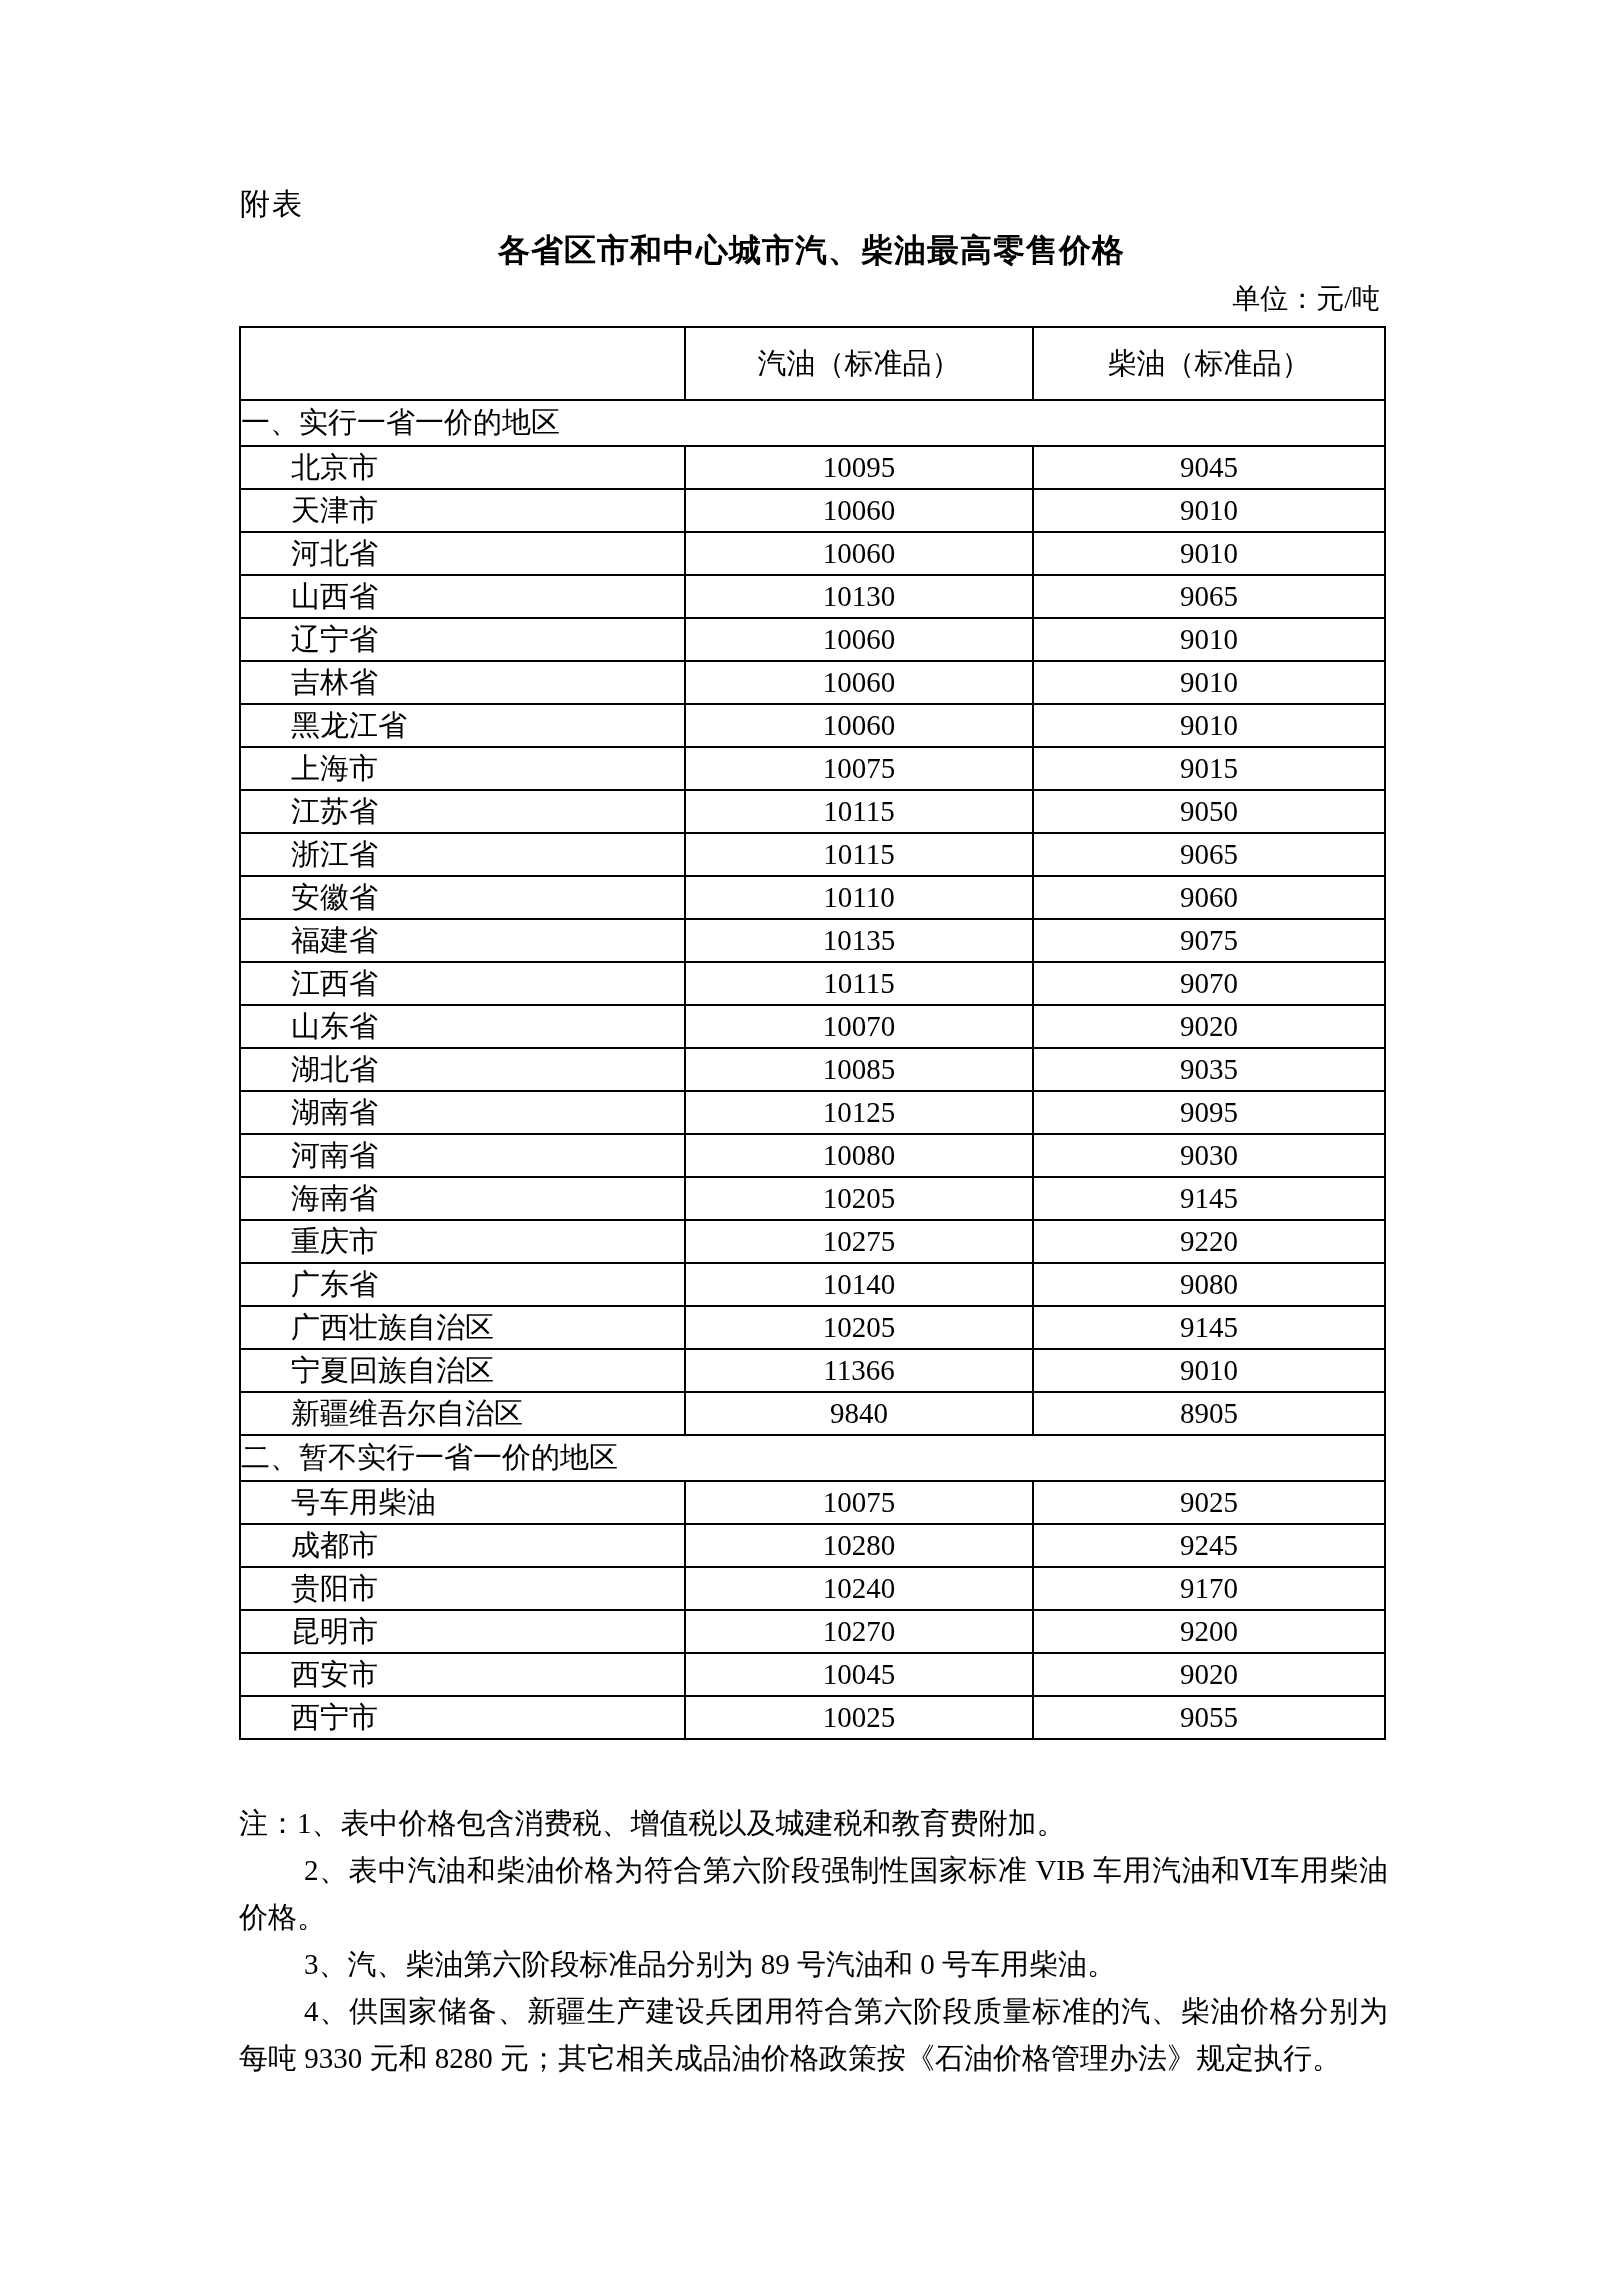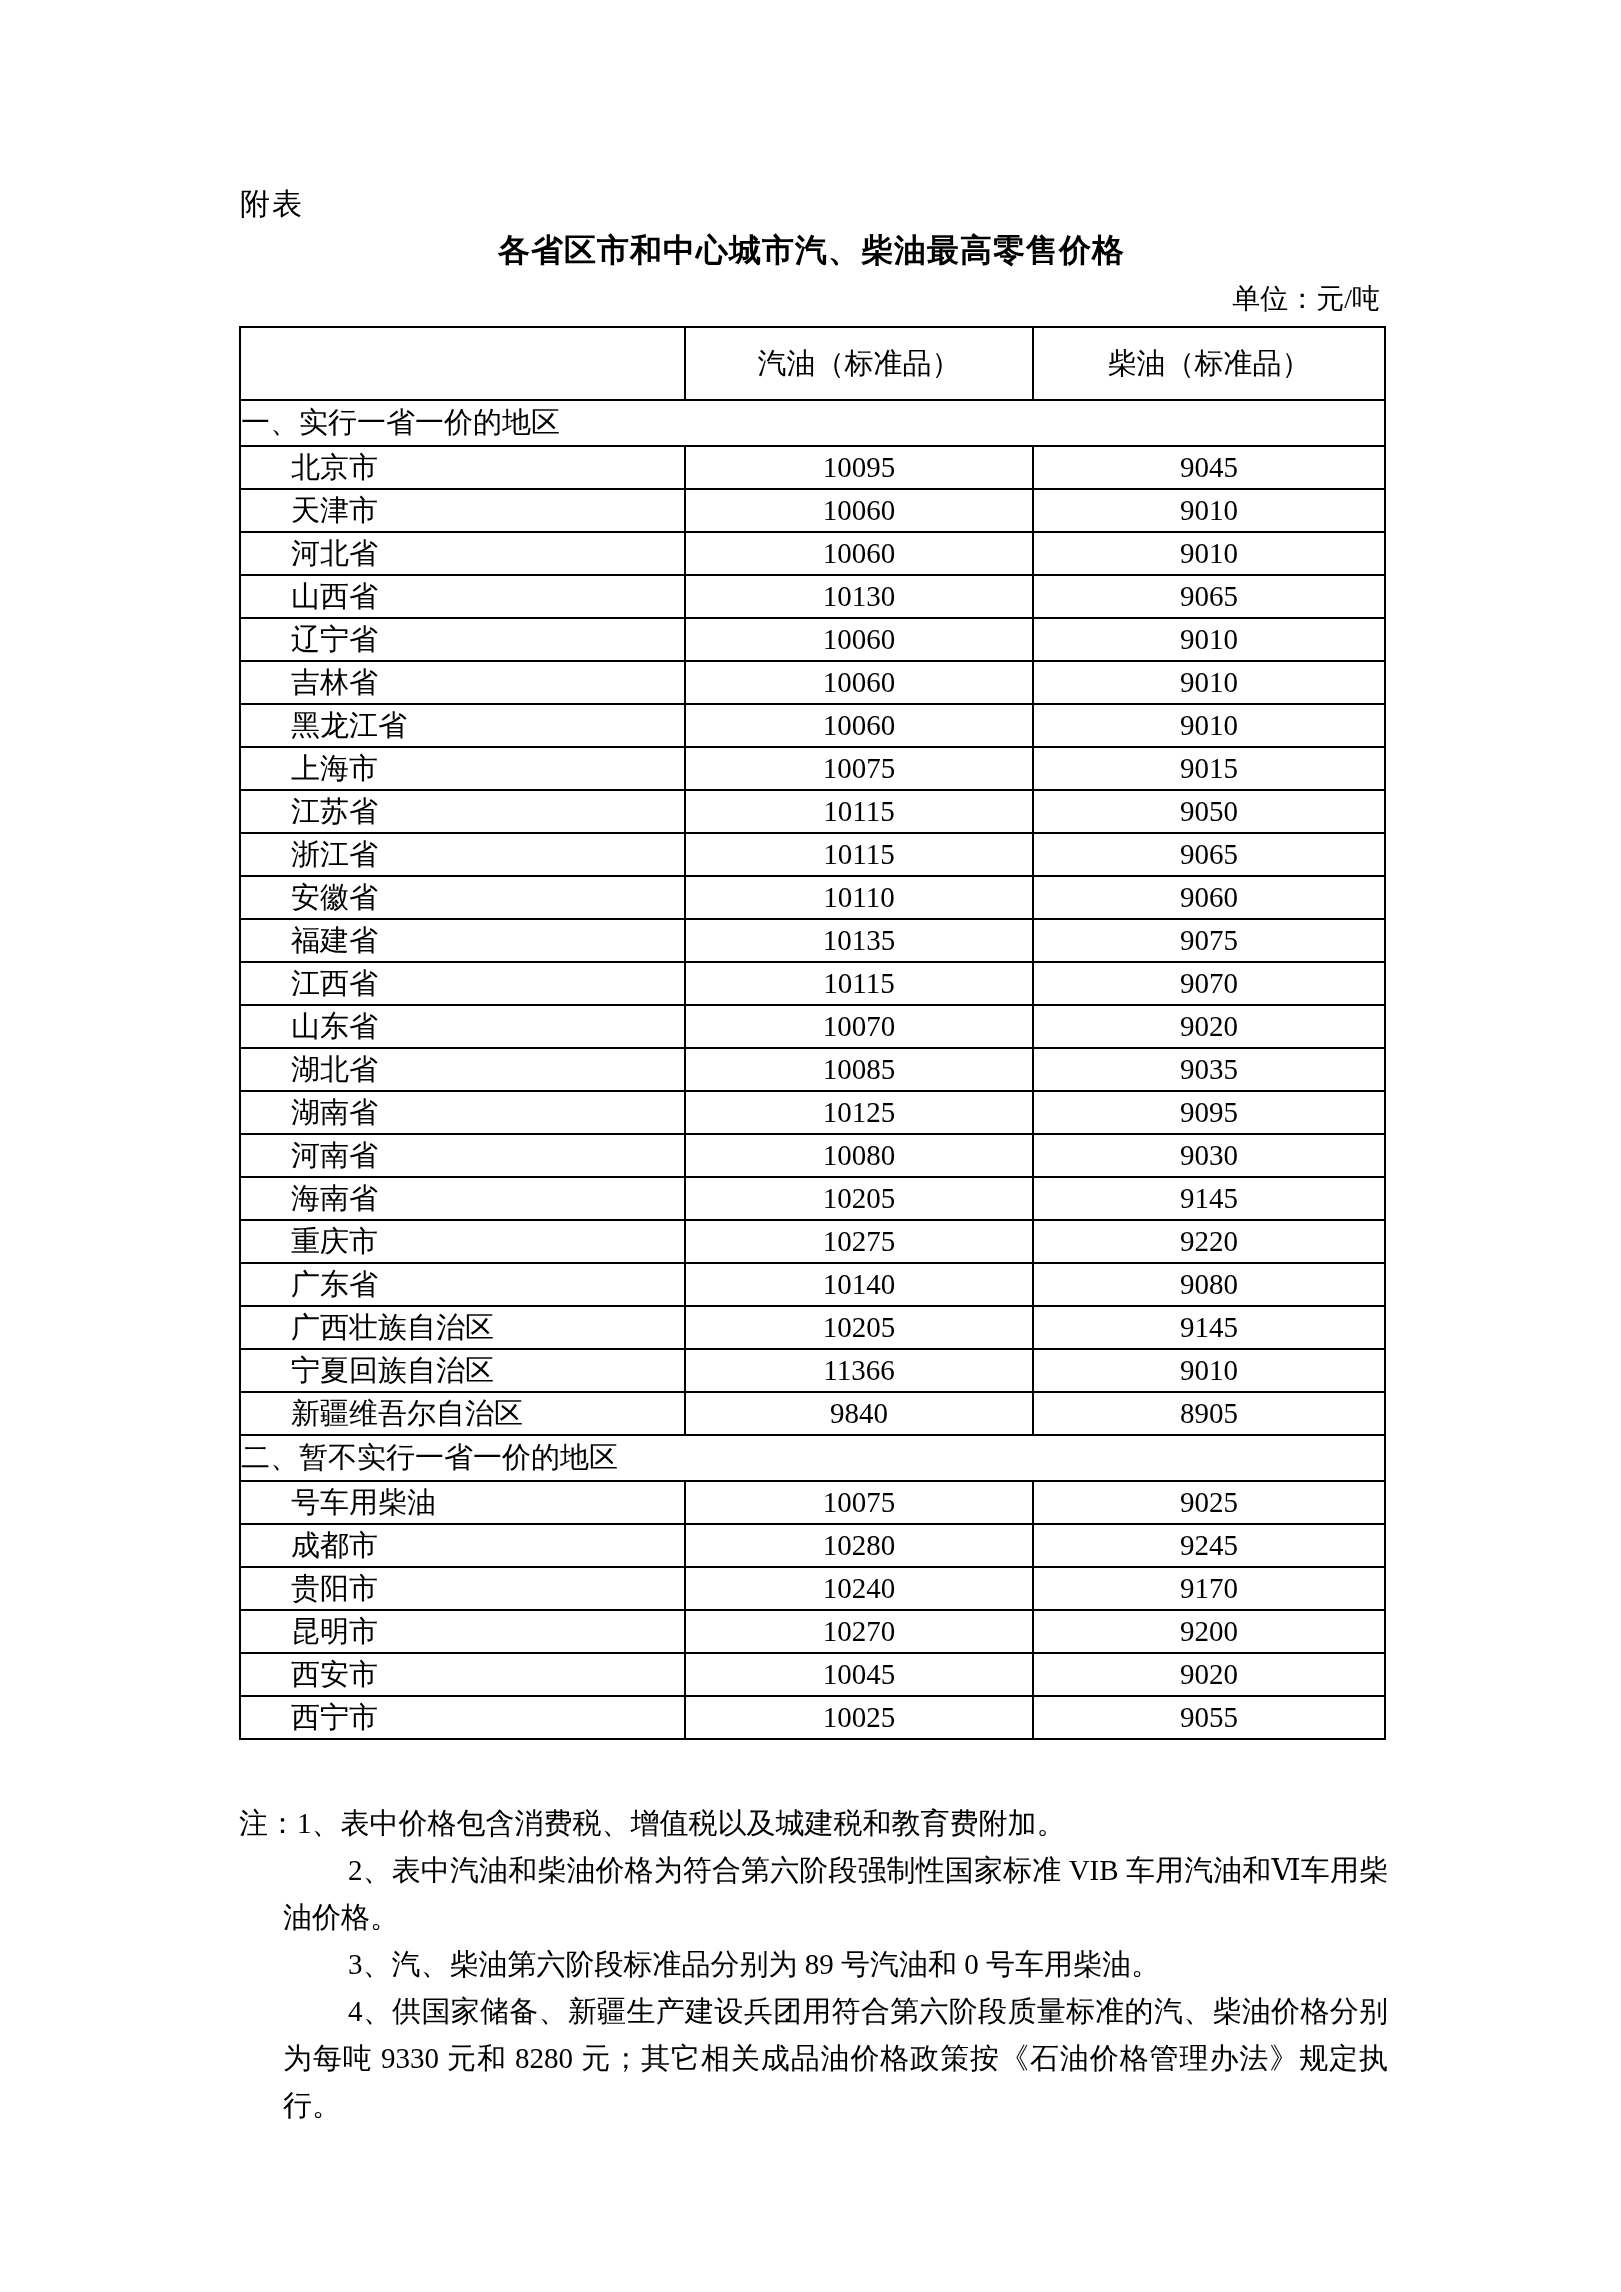--- a/index.html
+++ b/index.html
@@ -78,21 +78,21 @@
   tr.data-row td.num { text-align: center; }
   .notes {
     position: absolute;
     left: 239px;
     top: 1800px;
     width: 1149px;
     font-size: 29px;
     line-height: 47px;
   }
   .notes p { margin: 0; text-align: justify; }
-  .notes p.indent { text-indent: 65px; margin-left: 44px; }
+  .notes p.indent { text-indent: 65px; }
 </style>
 </head>
 <body>
 
 <div class="page">
 
   <div class="attach-label">附表</div>
 
   <div class="doc-title">各省区市和中心城市汽、柴油最高零售价格</div>
 

